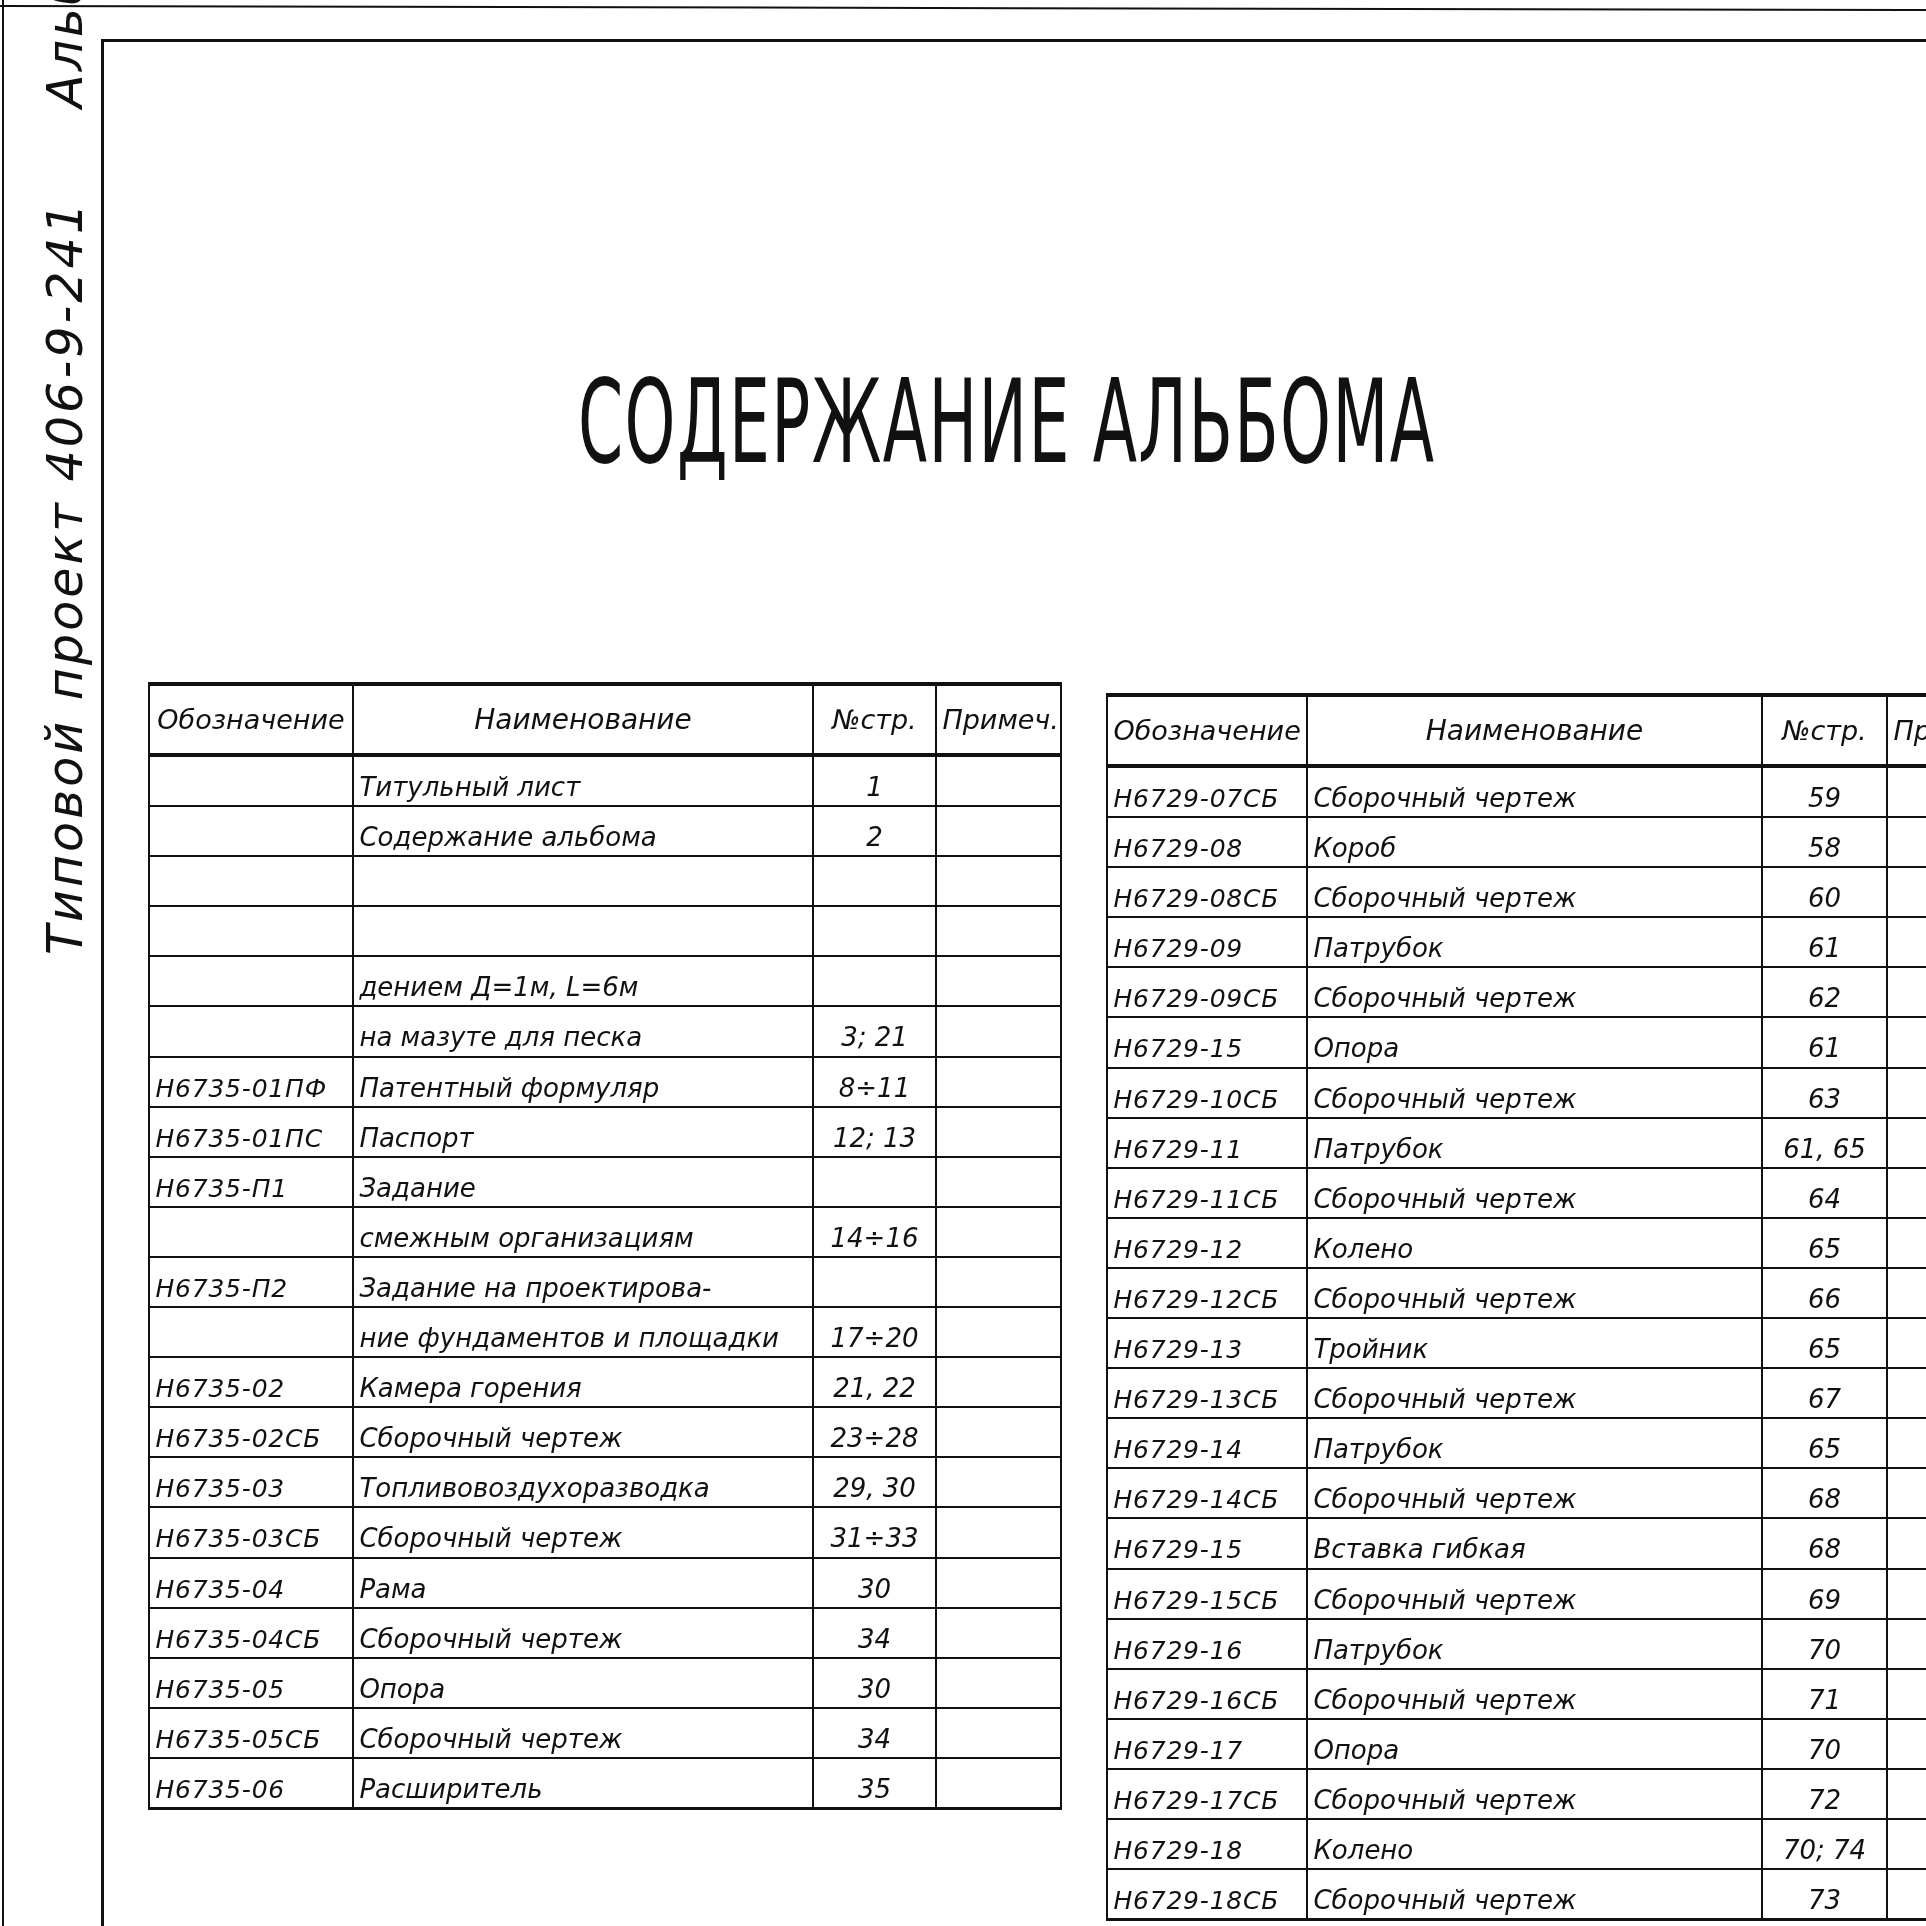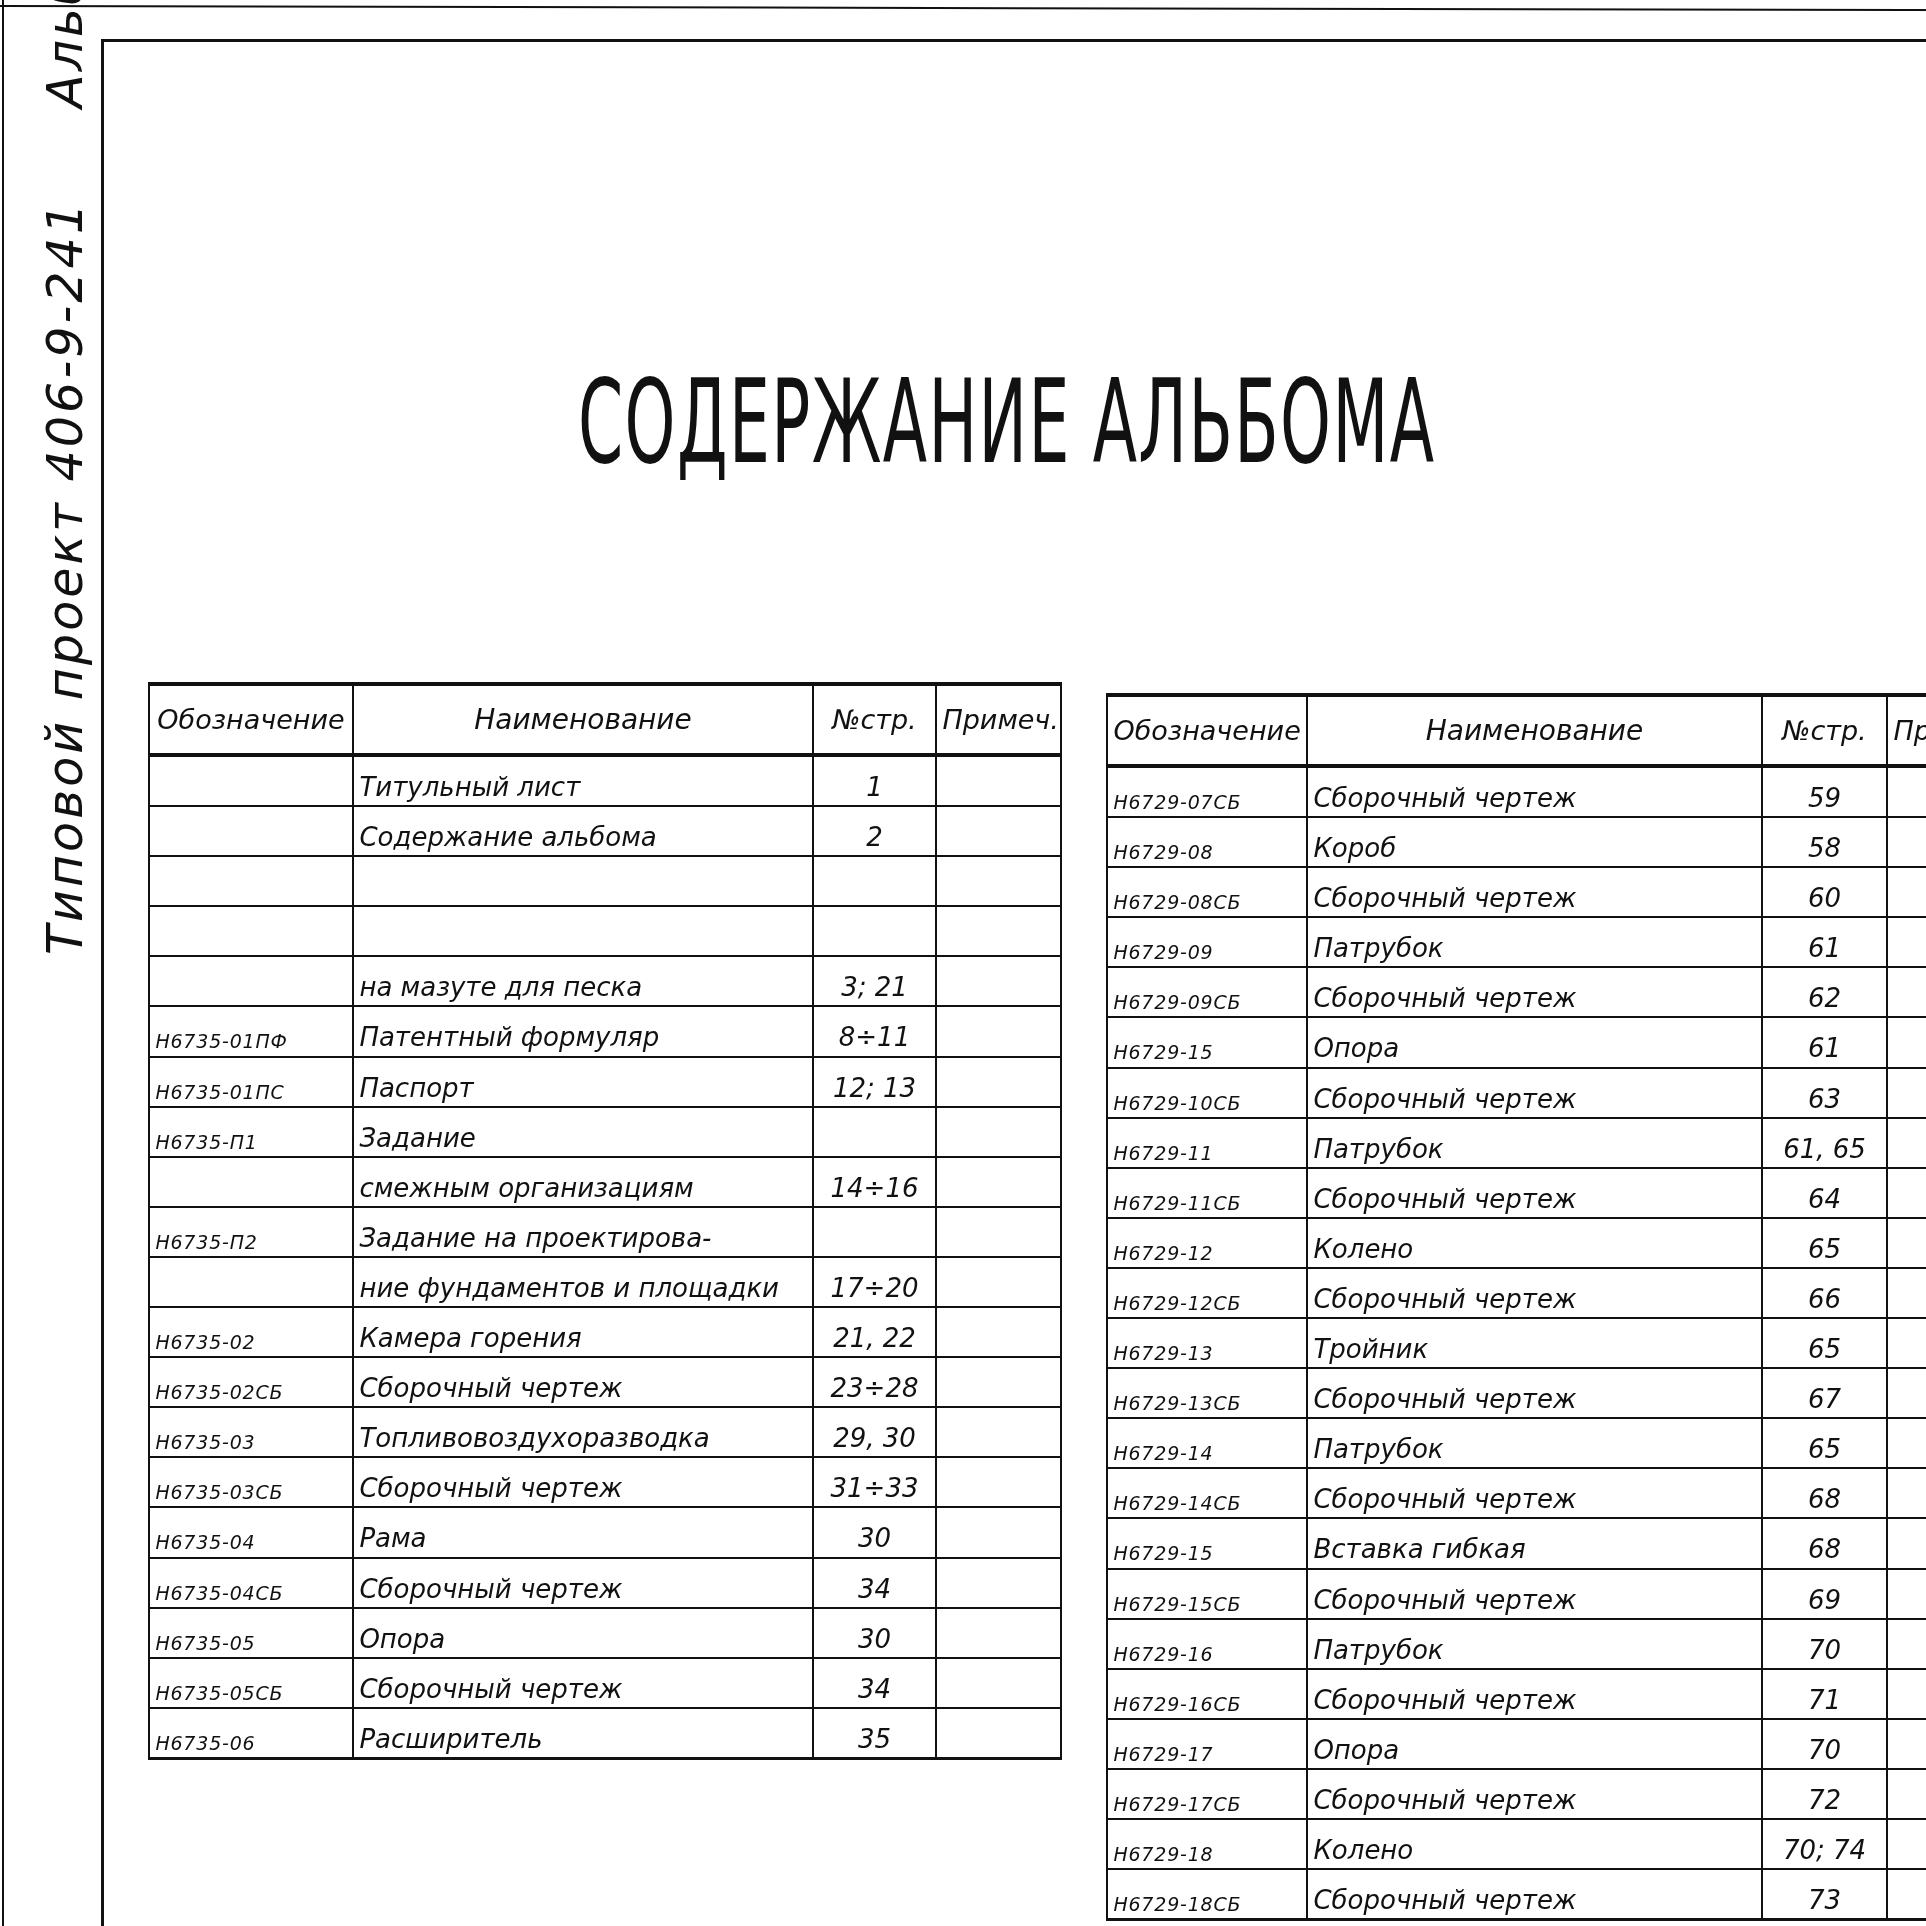--- a/index.html
+++ b/index.html
@@ -16,21 +16,21 @@
                letter-spacing: 3.1px; white-space: nowrap; display: flex; gap: 92px; }
   .title { position: absolute; left: 578px; top: 354px; width: 963px; text-align: center;
            font-family: "DejaVu Sans Condensed", "DejaVu Sans", sans-serif; font-size: 116px;
            letter-spacing: 2.3px; transform: scaleX(0.62); transform-origin: left top; white-space: nowrap; }
   .toc { position: absolute; border-collapse: collapse; table-layout: fixed;
          font-family: "DejaVu Sans", sans-serif; font-style: italic; }
   .toc th, .toc td { border: 2.3px solid #111; padding: 0 5.4px; white-space: nowrap; overflow: hidden; vertical-align: bottom; }
   .toc thead th { border-bottom-width: 4.6px; font-weight: normal; font-size: 29px; height: 67px; vertical-align: middle; }
   .toc thead tr th { border-top-width: 4.6px; }
   .toc td { height: 45px; font-size: 26px; padding-bottom: 3.1px; }
-  .toc td.code { font-size: 19px; letter-spacing: 0.8px; }
+  .toc td.code { font-size: 25px; letter-spacing: 0.8px; }
   .toc td.pages { text-align: center; }
   .toc th.col-code, .toc th.col-pages, .toc th.col-note { font-size: 27px; text-align: center; }
   .toc th.col-name { font-size: 28px; }
   .toc-left { left: 148px; top: 682px; width: 913px; }
   .toc-right { left: 1106px; top: 693px; width: 901px; }
   .toc-left tr:last-child td, .toc-right tr:last-child td { border-bottom-width: 3.9px; }
 </style>
 </head>
 <body>
 
@@ -81,20 +81,26 @@
         <td class="note"></td>
       </tr>
       <tr>
         <td class="code"></td>
         <td class="name"></td>
         <td class="pages"></td>
         <td class="note"></td>
       </tr>
       <tr>
         <td class="code"></td>
+        <td class="name">дением Д=1м, L=6м</td>
+        <td class="pages"></td>
+        <td class="note"></td>
+      </tr>
+      <tr>
+        <td class="code"></td>
         <td class="name">на мазуте для песка</td>
         <td class="pages">3; 21</td>
         <td class="note"></td>
       </tr>
       <tr>
         <td class="code">Н6735-01ПФ</td>
         <td class="name">Патентный формуляр</td>
         <td class="pages">8÷11</td>
         <td class="note"></td>
       </tr>

